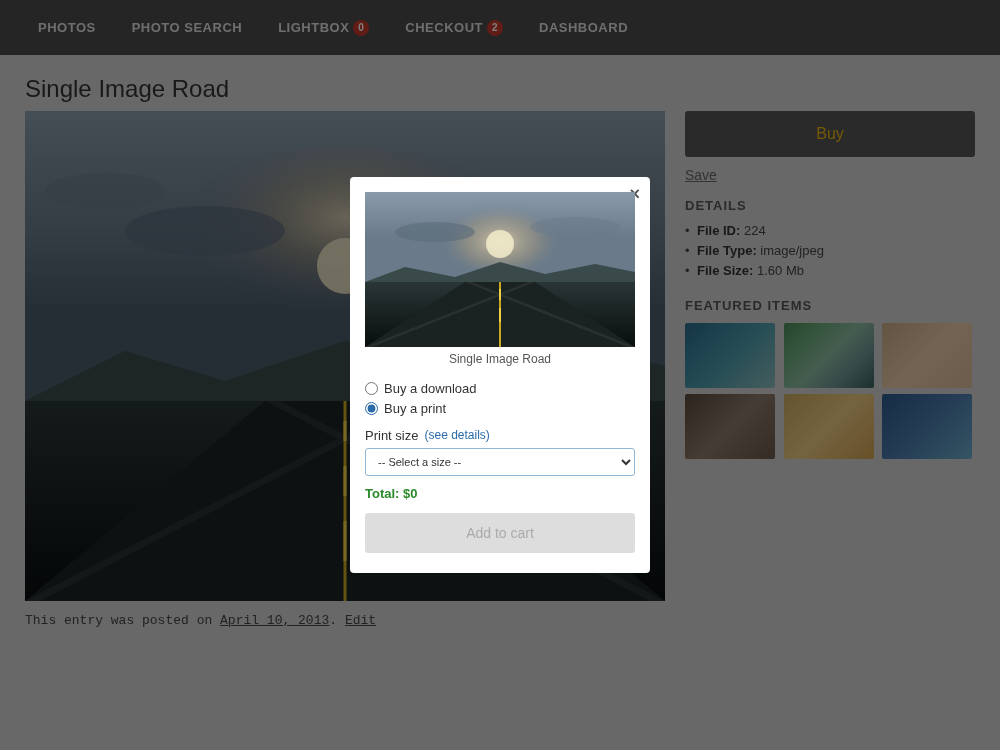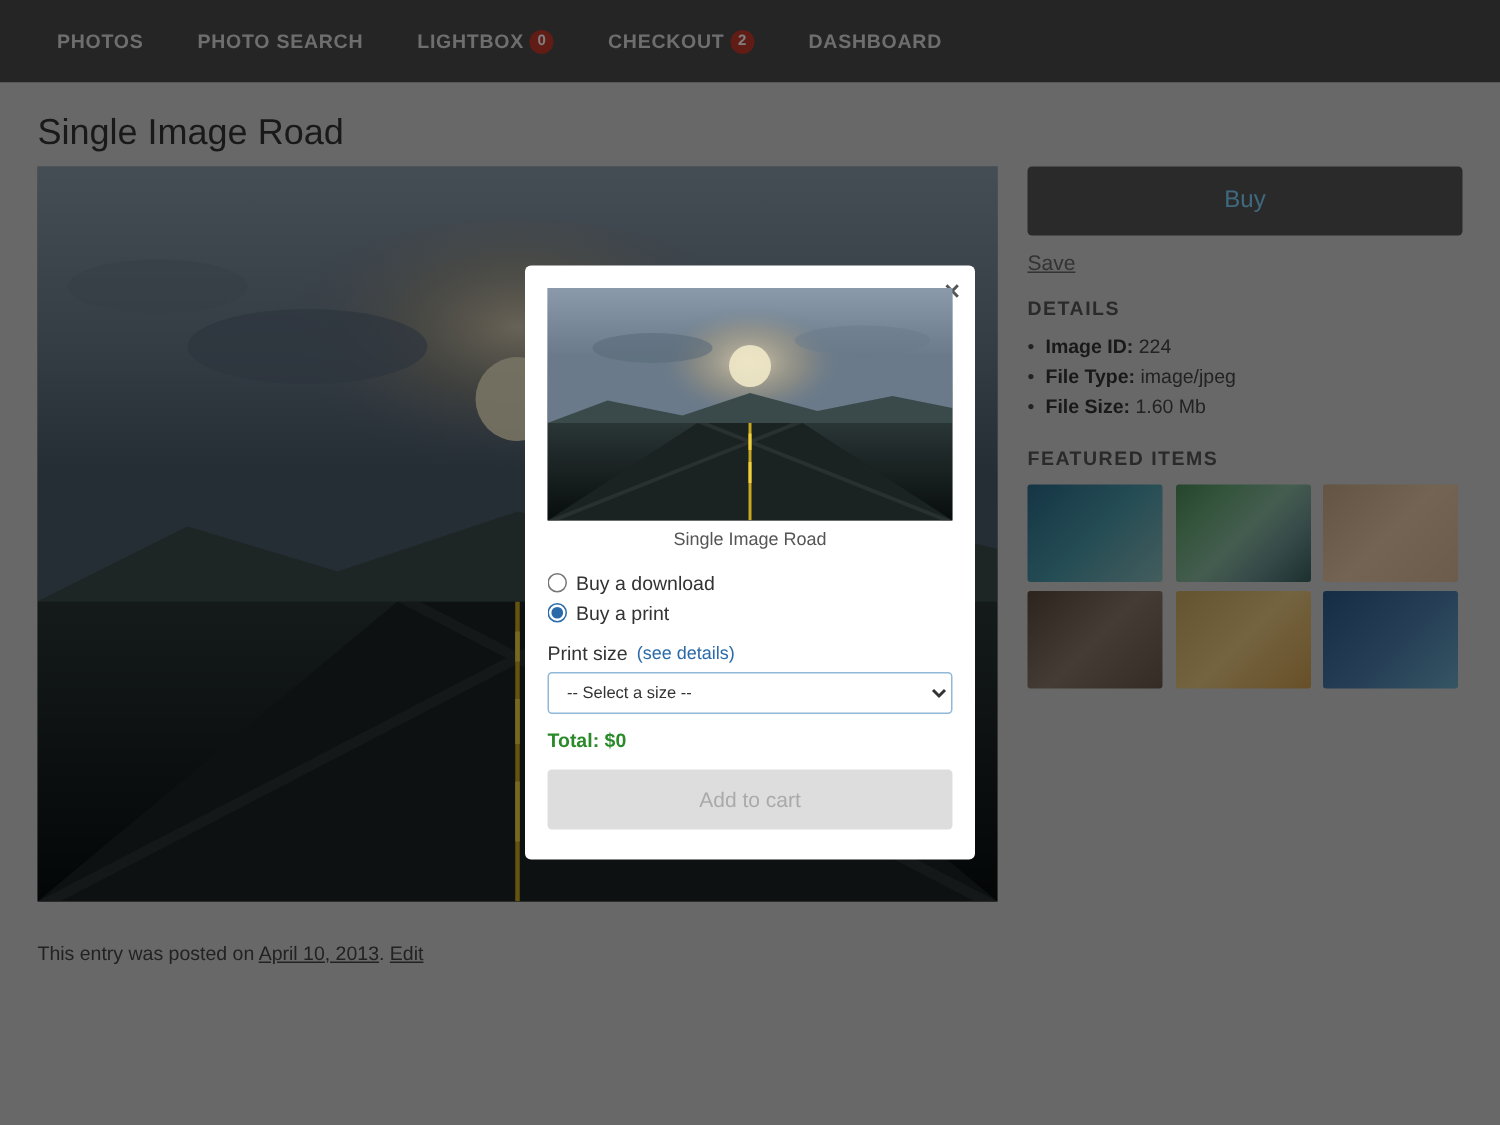--- a/index.html
+++ b/index.html
@@ -96,34 +96,35 @@
 
     
     .road-svg {
       width: 100%;
       height: 100%;
     }
 
     .footer-text {
       font-size: 13px;
       color: #444;
-      margin-top: 27px;
+      margin-top: 12px;
+      font-family: Liberation Mono, monospace;
     }
     .footer-text a {
       color: #444;
     }
 
     
     .sidebar {
       flex: 1;
     }
     .buy-btn {
       width: 100%;
       background: #555;
-      color: #7dd3fc;
+      color: #eab308;
       border: none;
       padding: 14px;
       font-size: 16px;
       cursor: pointer;
       margin-bottom: 10px;
       border-radius: 3px;
     }
     .save-link {
       color: #666;
       text-decoration: underline;
@@ -387,21 +388,21 @@
     </div>
 
     <div class="sidebar">
       <button class="buy-btn">Buy</button>
       <a class="save-link">Save</a>
 
       <div class="details-section">
         <h3>DETAILS</h3>
         <ul class="details-list">
           <li>
-            <strong>Image ID:</strong> 224
+            <strong>File ID:</strong> 224
           </li>
           <li>
             <strong>File Type:</strong> image/jpeg
           </li>
           <li>
             <strong>File Size:</strong> 1.60 Mb
           </li>
         </ul>
       </div>
 

